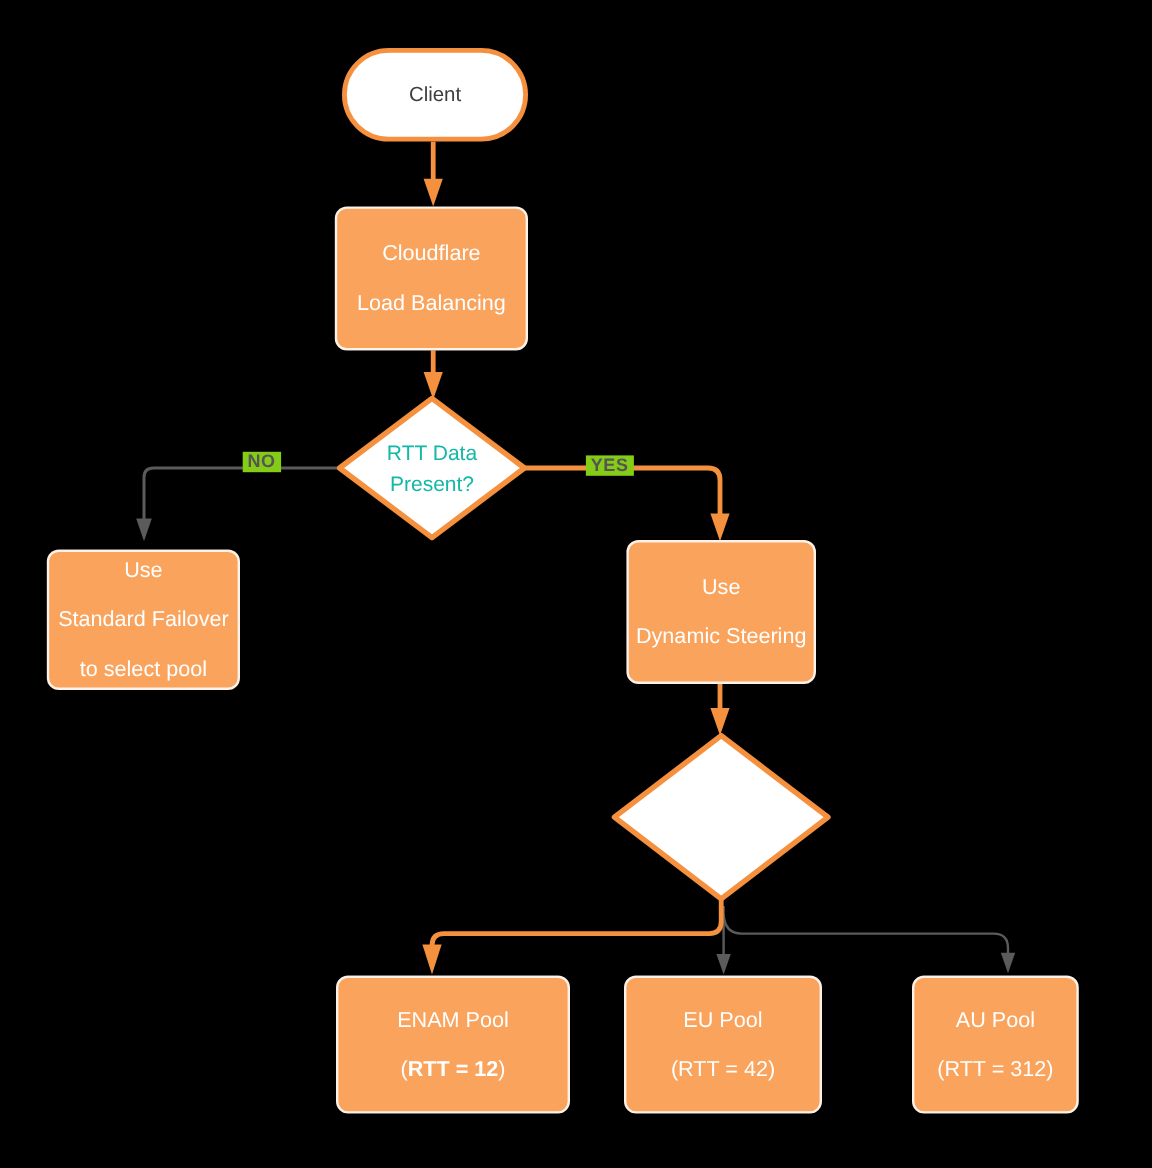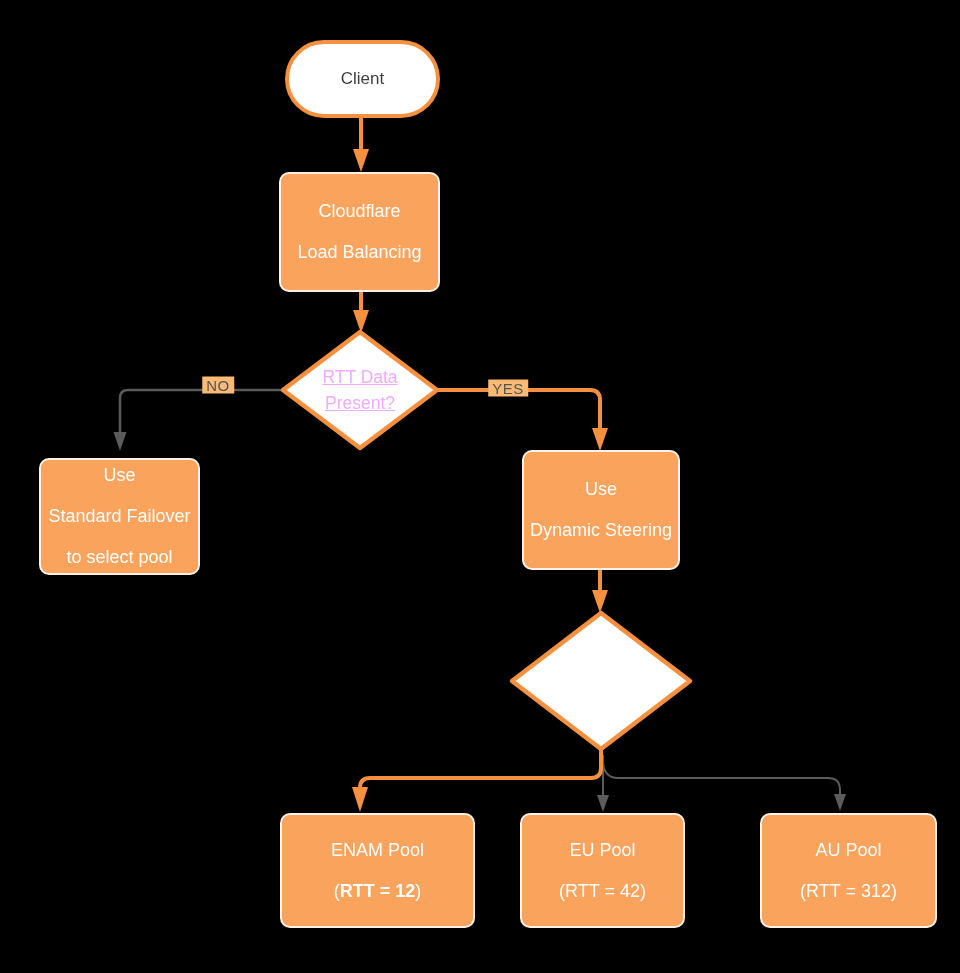--- a/index.html
+++ b/index.html
@@ -42,33 +42,32 @@
     background: #FFFFFF;
     border: 4px solid #F5913E;
     border-radius: 40px;
     color: #3E3E3E;
     font-size: 17px;
   }
   .diamond-text {
     position: absolute;
     transform: translate(-50%, -50%);
     text-align: center;
-    color: #f0abfc;
+    color: #14b8a6;
     font-size: 17.5px;
     line-height: 26px;
     white-space: nowrap;
-    text-decoration: underline;
   }
   .edge-label {
     position: absolute;
     transform: translate(-50%, -50%);
-    background: #fdba74;
+    background: #84cc16;
     color: #555555;
     font-size: 15px;
-    font-weight: normal;
+    font-weight: bold;
     letter-spacing: 0.5px;
     padding: 0 4px;
   }
   .bold-part { font-weight: bold; }
 </style>
 </head>
 <body>
 
 <div id="canvas">
 
@@ -152,18 +151,18 @@
     <span>
       <span>(</span><span class="bold-part">RTT = 12</span><span>)</span>
     </span>
   </div>
 
   <div class="node process" style="left:520px; top:813px; width:165px; height:115px;">
     <span>EU Pool</span>
     <span>(RTT = 42)</span>
   </div>
 
-  <div class="node process" style="left:760px; top:813px; width:177px; height:115px;">
+  <div class="node process" style="left:760px; top:813px; width:139px; height:115px;">
     <span>AU Pool</span>
     <span>(RTT = 312)</span>
   </div>
 
 </div>
 
 </body></html>

